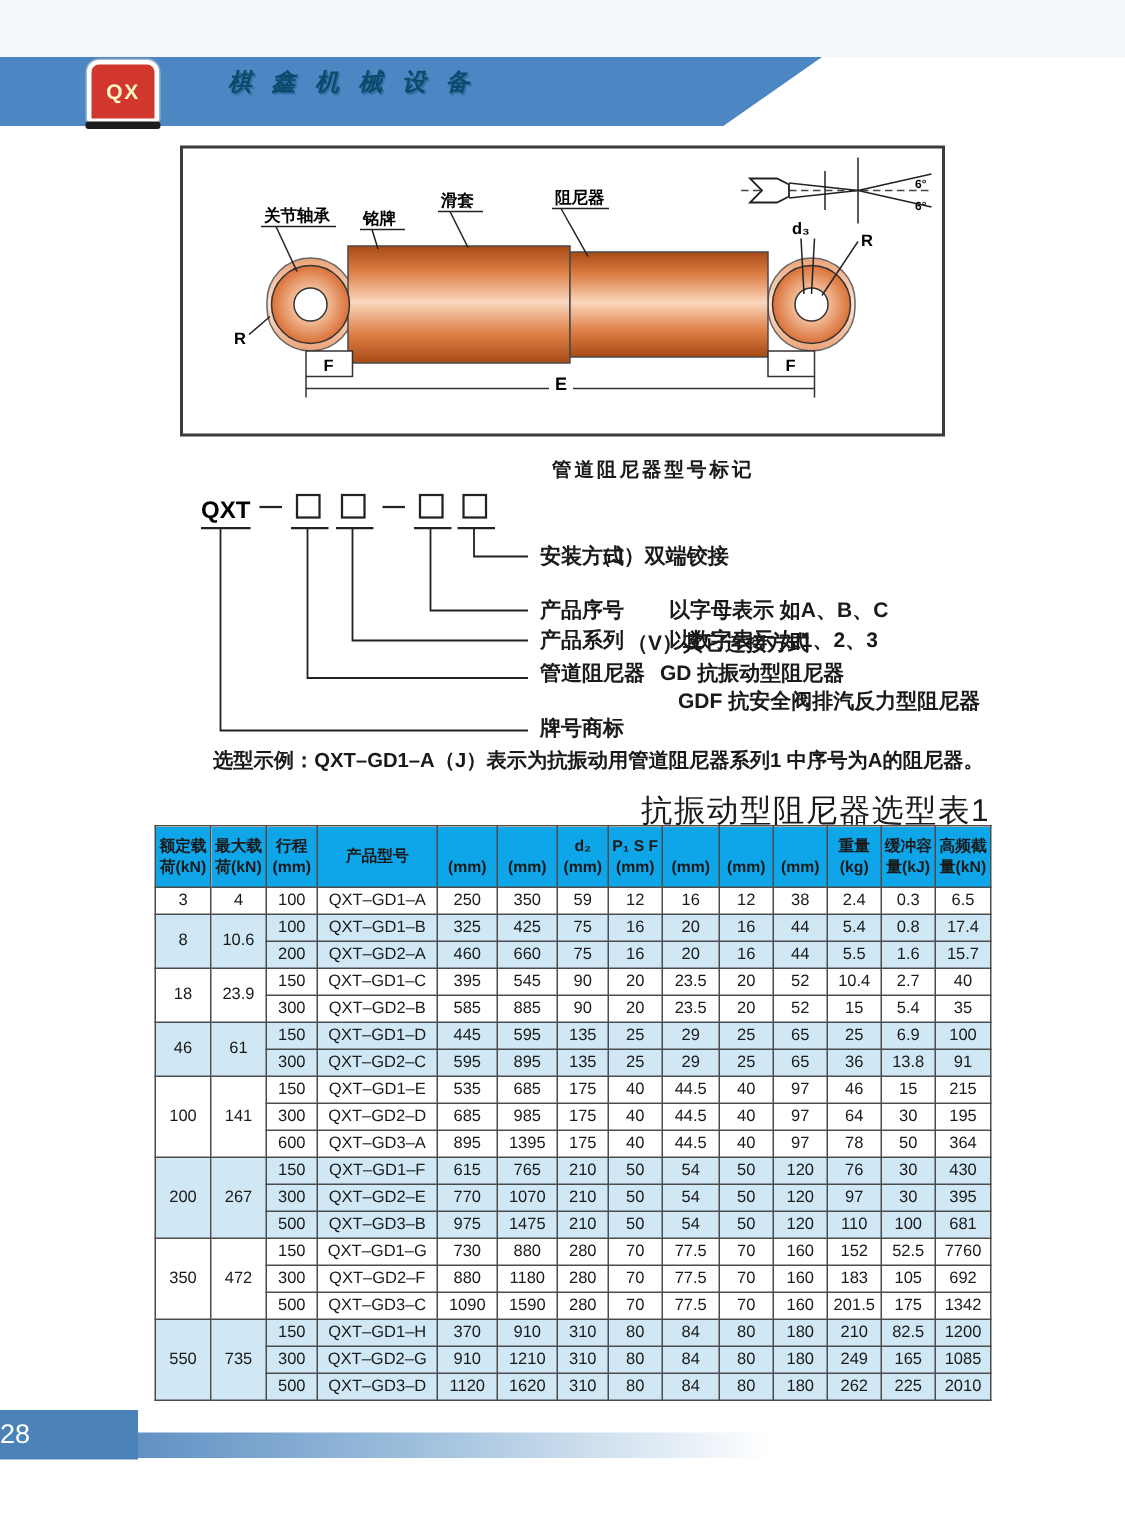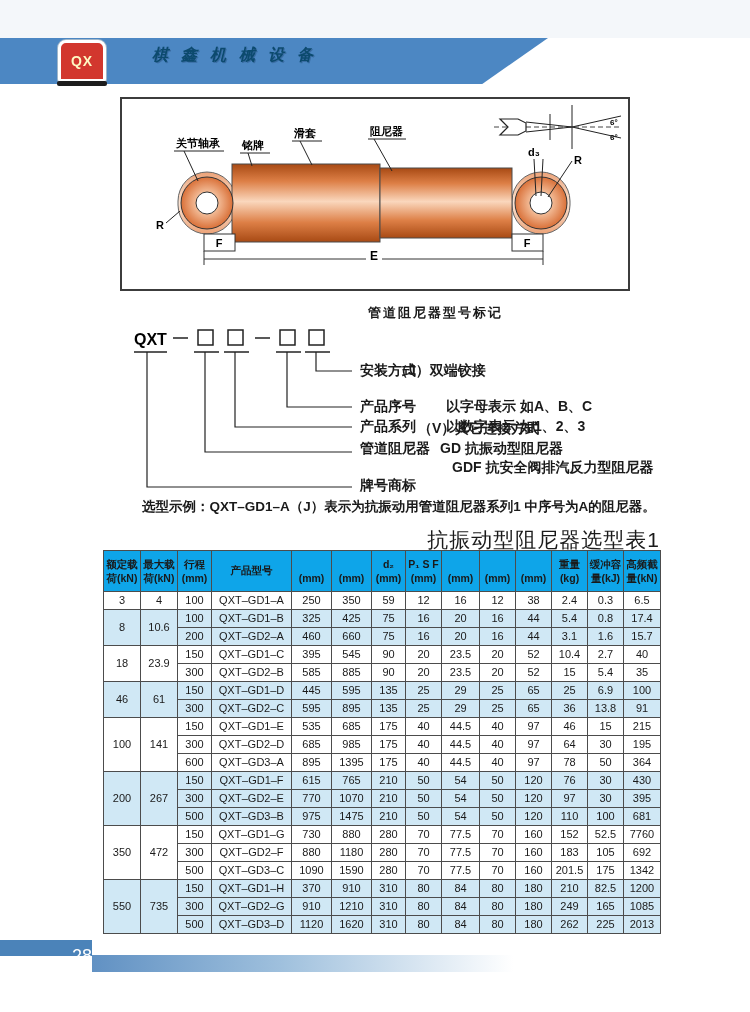--- a/index.html
+++ b/index.html
@@ -26,22 +26,22 @@
   .example{position:absolute;left:100px;top:498px;width:560px;font-size:13.5px;font-weight:bold;margin-left:42px;}
   .table-title{position:absolute;left:103px;top:526px;width:557px;text-align:right;
     font-size:21px;font-weight:normal;letter-spacing:1px;}
   .sel-table{position:absolute;left:103px;top:550px;border-collapse:collapse;table-layout:fixed;
     width:557px;}
   .sel-table th,.sel-table td{border:1px solid #4c4c4c;padding:0;text-align:center;overflow:hidden;}
   .sel-table th{background:#0ea5e9;font-size:10.5px;height:40px;font-weight:bold;vertical-align:middle;}
   .sel-table td{font-size:11px;height:17px;line-height:17px;background:#ffffff;white-space:nowrap;}
   .sel-table tr.shaded td{background:#d0e8f5;}
   .th-l1,.th-l2{height:14px;line-height:14px;display:block;}
-  .footer-box{position:absolute;left:0;top:940px;width:92px;height:16px;background:#4b83b9;
-    color:#ffffff;font-size:18px;line-height:33px;text-align:right;padding-left:0;
+  .footer-box{position:absolute;left:0;top:940px;width:92px;height:33px;background:#4b83b9;
+    color:#ffffff;font-size:18px;line-height:33px;text-align:left;padding-left:0;
     box-sizing:border-box;}
   .footer-bar{position:absolute;left:92px;top:955px;width:540px;height:17px;
     background:linear-gradient(90deg,#6191c3 0%,#9fc0dd 35%,rgba(255,255,255,0) 78%);}
   svg text{font-family:"Liberation Sans","DejaVu Sans",sans-serif;}
 </style>
 </head>
 <body>
 
 <div class="top-strip"></div>
 
@@ -285,21 +285,21 @@
       <tr class="shaded">
         <td>200</td>
         <td>QXT–GD2–A</td>
         <td>460</td>
         <td>660</td>
         <td>75</td>
         <td>16</td>
         <td>20</td>
         <td>16</td>
         <td>44</td>
-        <td>3.1</td>
+        <td>5.5</td>
         <td>1.6</td>
         <td>15.7</td>
       </tr>
       <tr>
         <td rowspan="2">18</td>
         <td rowspan="2">23.9</td>
         <td>150</td>
         <td>QXT–GD1–C</td>
         <td>395</td>
         <td>545</td>
@@ -523,21 +523,21 @@
         <td>QXT–GD3–D</td>
         <td>1120</td>
         <td>1620</td>
         <td>310</td>
         <td>80</td>
         <td>84</td>
         <td>80</td>
         <td>180</td>
         <td>262</td>
         <td>225</td>
-        <td>2013</td>
+        <td>2010</td>
       </tr>
     </tbody>
 </table>
 
 <div class="footer-box">
   <span>28</span>
 </div>
 <div class="footer-bar"></div>
 
 </body></html>

